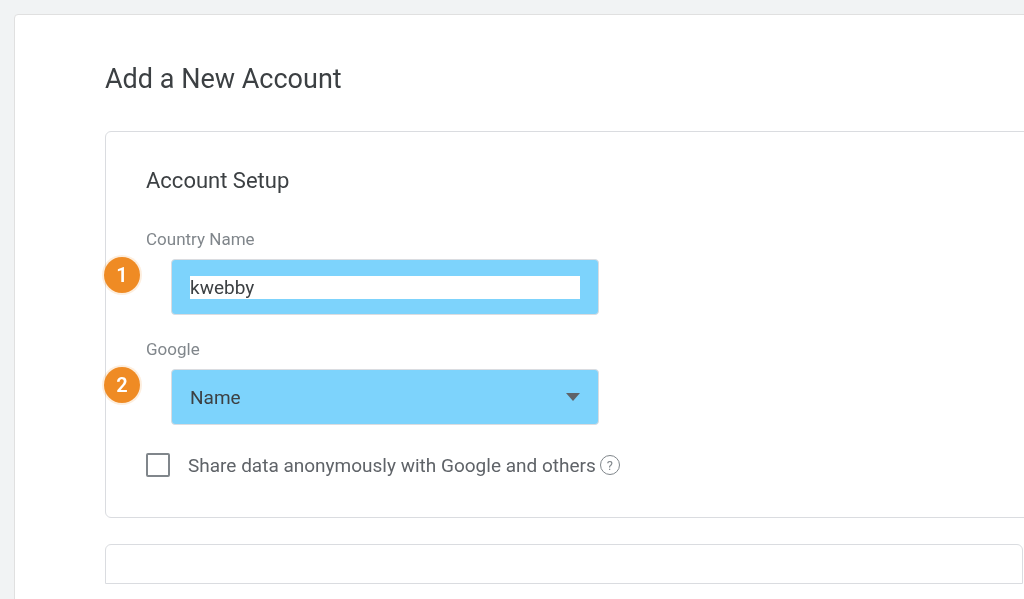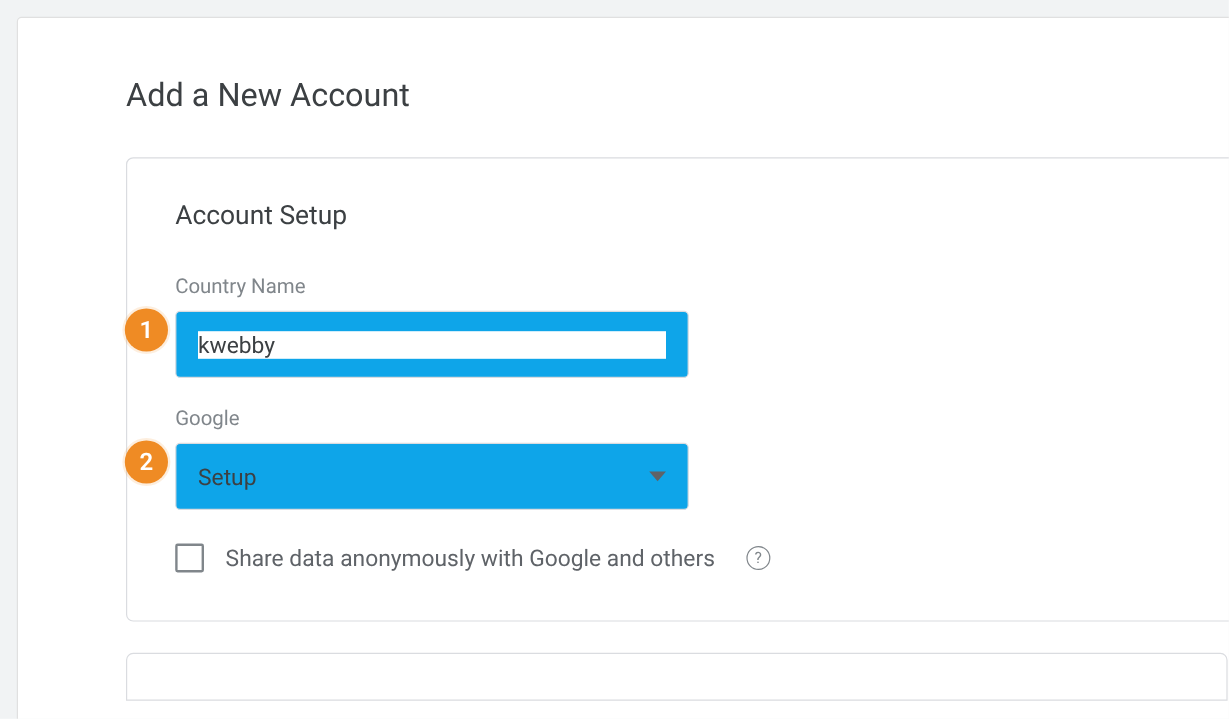--- a/index.html
+++ b/index.html
@@ -51,24 +51,25 @@
       margin-bottom: 10px;
     }
     .text-input, .select-box {
       width: 428px;
       height: 56px;
       border: 1px solid #dadce0;
       border-radius: 4px;
       padding: 0 18px;
       font-size: 19px;
       color: #3c4043;
-      background: #0ea5e9;
+      background: #7dd3fc;
       display: flex;
       align-items: center;
       justify-content: space-between;
+      margin-left: 25px;
     }
     .text-input input {
       border: none;
       outline: none;
       width: 100%;
       font-size: 19px;
       color: #3c4043;
       font-family: inherit;
     }
     .select-box {
@@ -93,21 +94,21 @@
       border: 2.5px solid #80868b;
       border-radius: 2px;
       flex-shrink: 0;
       cursor: pointer;
     }
     .chk-label {
       font-size: 19px;
       color: #5f6368;
       display: flex;
       align-items: center;
-      gap: 26px;
+      gap: 4px;
     }
     .help-circle {
       width: 20px;
       height: 20px;
       border: 1.5px solid #80868b;
       border-radius: 50%;
       display: inline-flex;
       align-items: center;
       justify-content: center;
       font-size: 13px;
@@ -154,21 +155,21 @@
       <label class="field-label">Country Name</label>
       <div class="text-input">
         <input type="text" value="kwebby" style="">
       </div>
     </div>
 
     <div class="field-group rel">
       <div class="badge" style="top:28px;">2</div>
       <label class="field-label">Google</label>
       <div class="select-box">
-        <span>Setup</span>
+        <span>Name</span>
         <span class="chev"></span>
       </div>
     </div>
 
     <div class="checkbox-row">
       <div class="chk"></div>
       <div class="chk-label">
         <span>Share data anonymously with Google and others</span>
         <span class="help-circle">?</span>
       </div>

